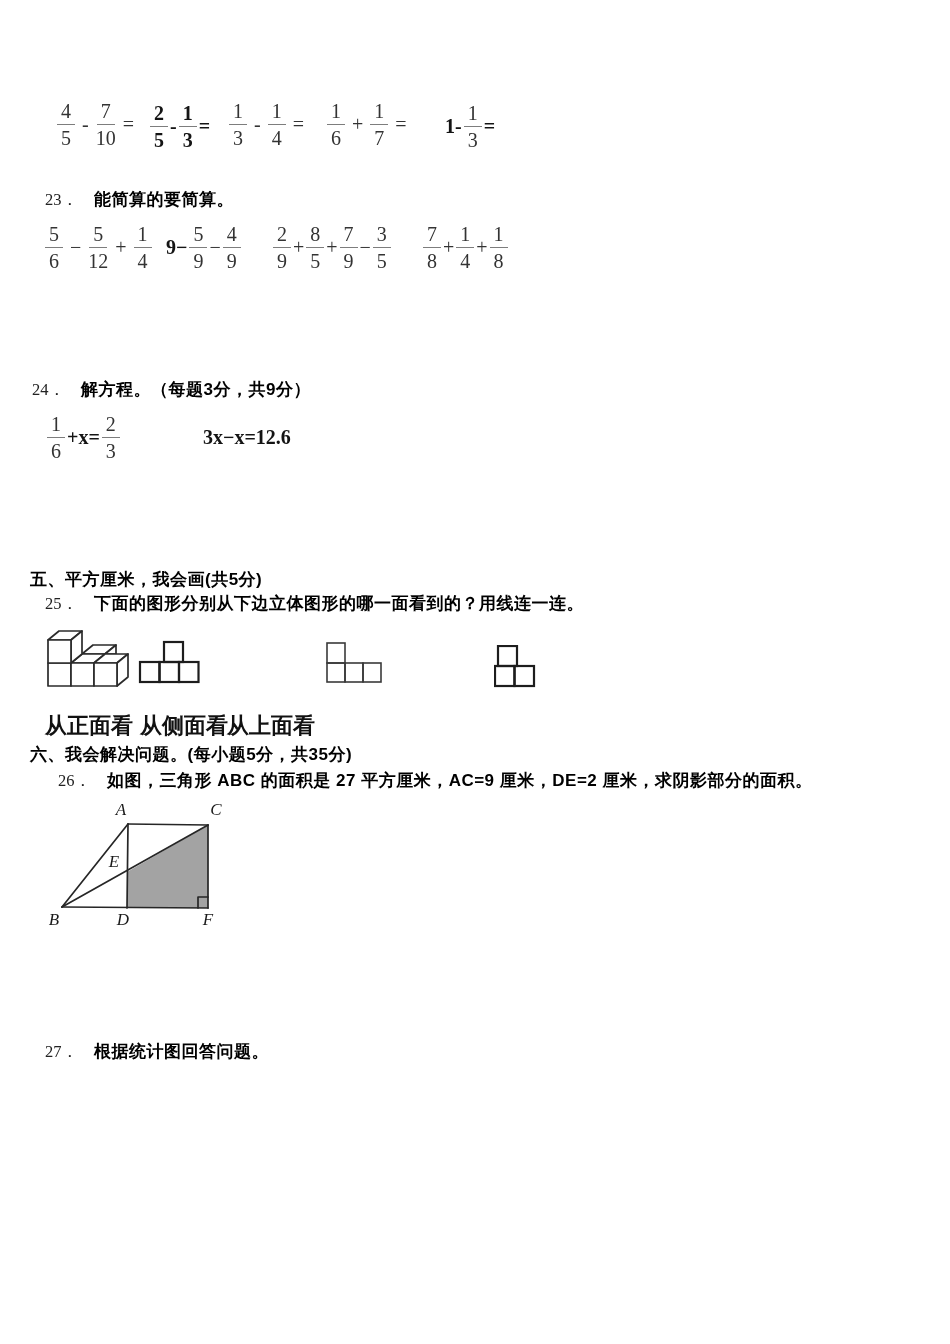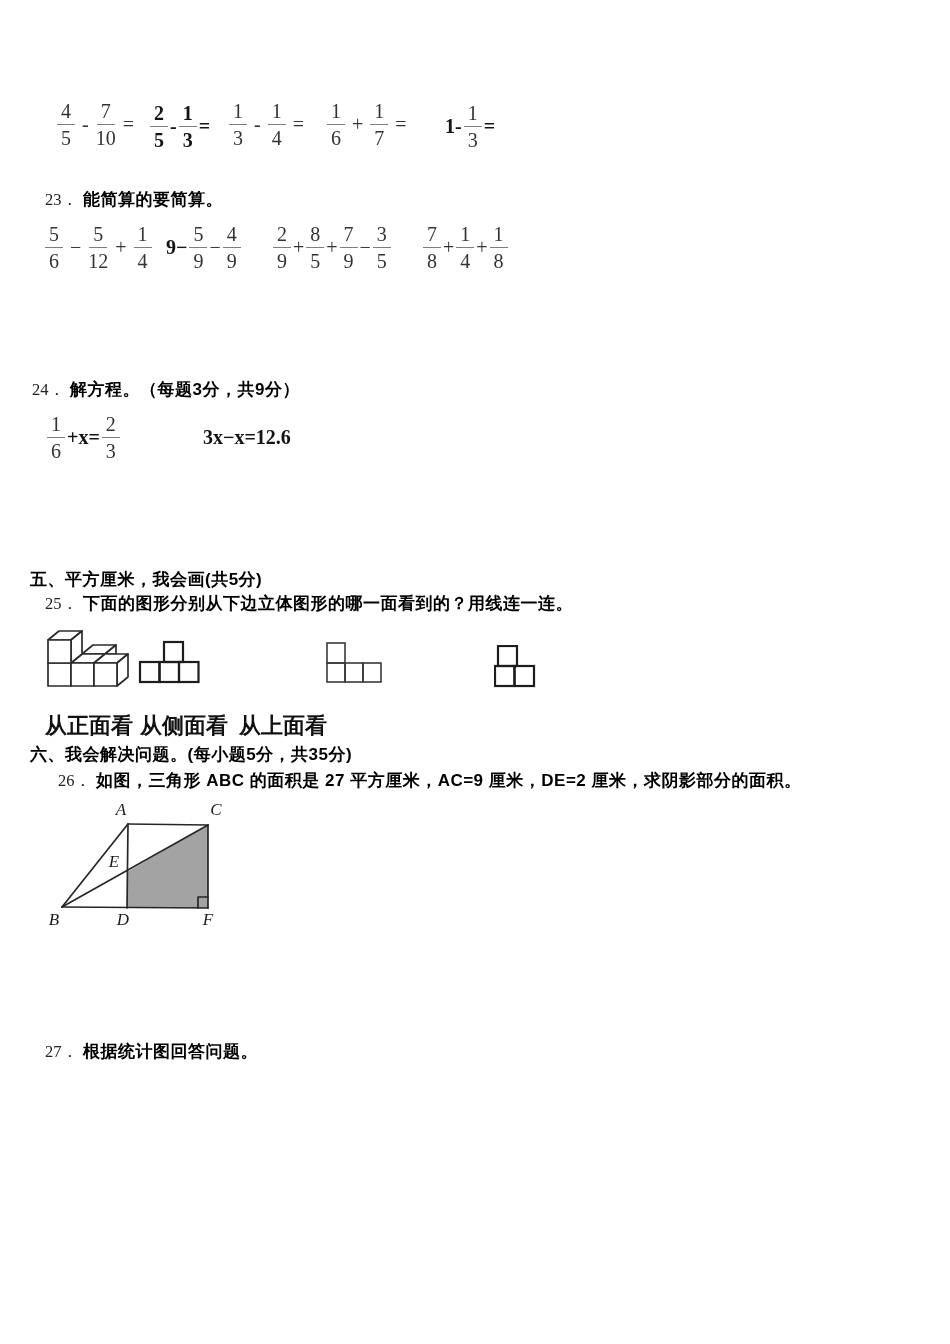--- a/index.html
+++ b/index.html
@@ -10,21 +10,21 @@
   .expr{display:flex;align-items:center;white-space:pre;font-size:20px;color:#333;height:54px;}
   .frac{display:inline-flex;flex-direction:column;align-items:center;line-height:1;margin:0 2px;}
   .frac .num{padding:0 4px 3px;border-bottom:1.6px solid #7d7d7d;text-align:center;}
   .frac .den{padding-top:3px;text-align:center;}
   .op{line-height:1;}
   .b{font-weight:bold;color:#141414;}
   
   .cn{font-family:"Liberation Sans","DejaVu Sans",sans-serif;font-weight:700;font-size:17px;color:#000000;
       letter-spacing:.5px;}
   .qline{display:flex;align-items:baseline;}
-  .qnum{font-family:"Liberation Serif",serif;font-size:16.5px;font-weight:400;color:#222;margin-right:5px;}
+  .qnum{font-family:"Liberation Serif",serif;font-size:16.5px;font-weight:400;color:#222;margin-right:16px;}
   .viewlabel{font-family:"Liberation Sans","DejaVu Sans",sans-serif;font-weight:700;font-size:22px;color:#111;}
   
   svg .ln{stroke:#262626;stroke-width:1.7;fill:none;stroke-linejoin:round;stroke-linecap:round;}
   svg .face{stroke:#2b2b2b;stroke-width:1.7;fill:#ffffff;stroke-linejoin:round;}
   svg .sq-thick{stroke:#1d1d1d;stroke-width:2.2;fill:none;stroke-linejoin:miter;}
   svg .sq-med{stroke:#3a3a3a;stroke-width:1.6;fill:none;stroke-linejoin:miter;}
   svg .vlabel{font-family:"Liberation Serif",serif;font-style:italic;font-size:17px;fill:#1a1a1a;
       text-anchor:middle;}
 </style>
 </head>
@@ -89,21 +89,21 @@
   </svg>
 
   <svg class="abs" style="left:494px;top:645px" width="43" height="43" viewBox="0 0 43 43">
     <rect class="sq-thick" x="1" y="21" width="19.5" height="20"></rect>
     <rect class="sq-thick" x="20.5" y="21" width="19.5" height="20"></rect>
     <rect class="sq-thick" x="4" y="1" width="19" height="20"></rect>
   </svg>
 
   <span class="viewlabel abs" style="left:45px;top:711px">从正面看</span>
   <span class="viewlabel abs" style="left:140px;top:711px">从侧面看</span>
-  <span class="viewlabel abs" style="left:239px;top:711px">从上面看</span>
+  <span class="viewlabel abs" style="left:227px;top:711px">从上面看</span>
 
   <div class="cn abs" style="left:30px;top:743px">六、我会解决问题。(每小题5分，共35分)</div>
   <div class="qline abs" style="left:58px;top:769px">
     <span class="qnum">26．</span>
     <span class="cn">如图，三角形 ABC 的面积是 27 平方厘米，AC=9 厘米，DE=2 厘米，求阴影部分的面积。</span>
   </div>
 
   <svg class="abs" style="left:30px;top:795px" width="220" height="145" viewBox="0 0 220 145">
     <polygon points="97,77 178,30 178,113 97,113" stroke="none" fill="#a3a3a3"></polygon>
     <line class="ln" x1="32" y1="112" x2="178" y2="113"></line>

